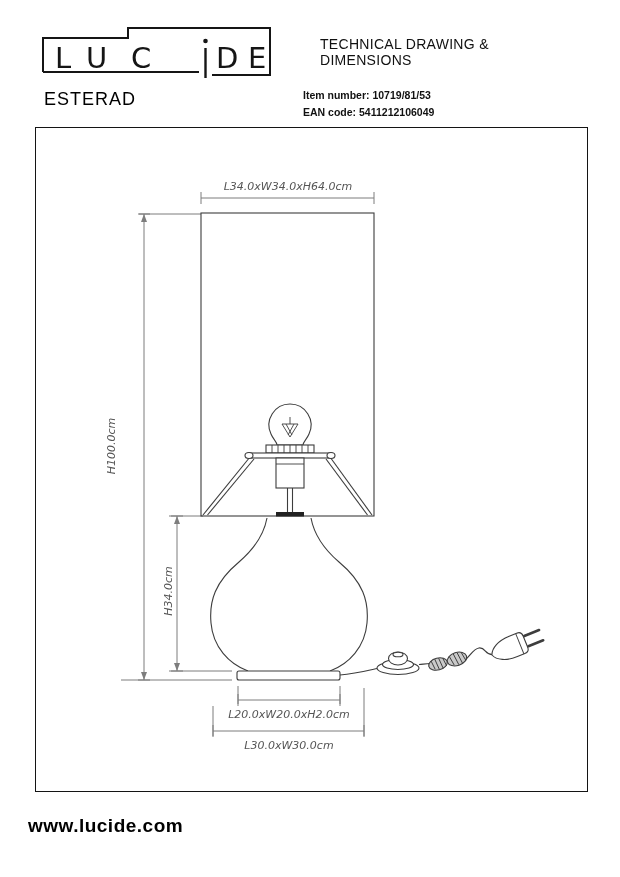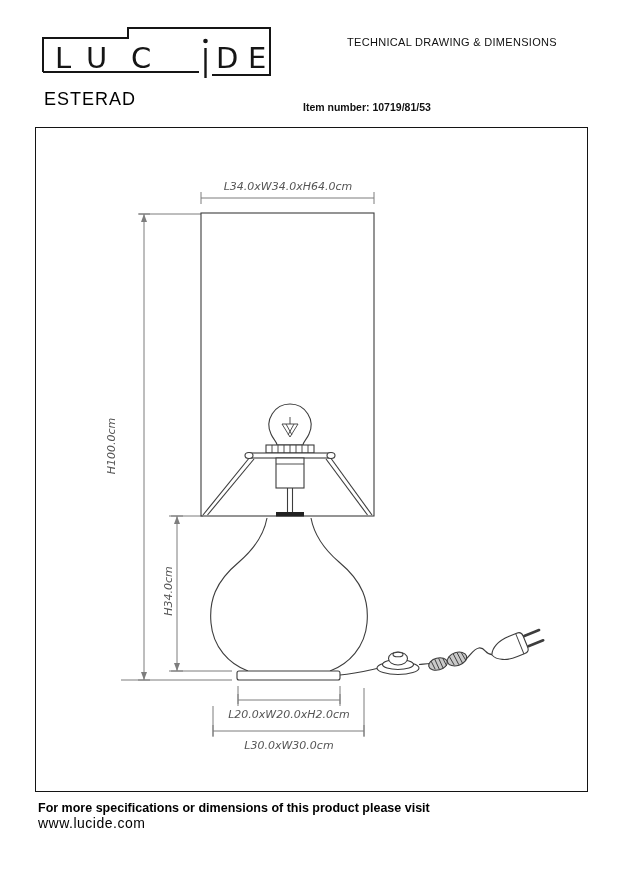--- a/index.html
+++ b/index.html
@@ -1,26 +1,26 @@
 <!DOCTYPE html>
 <html><head>
 <meta charset="utf-8">
 <style>
   html,body{margin:0;padding:0;background:#fff;}
   .page{position:relative;width:620px;height:877px;background:#ffffff;overflow:hidden;
         font-family:"Liberation Sans", sans-serif;color:#000;}
   .abs{position:absolute;}
   .product-title{left:44px;top:89px;font-size:18px;font-weight:normal;letter-spacing:1px;}
-  .doc-title{left:320px;top:36px;width:264px;text-align:center;font-size:11px;
+  .doc-title{left:320px;top:36px;width:264px;text-align:left;font-size:14px;
              letter-spacing:0.3px;color:#111;}
   .codes{left:303px;top:87px;font-size:10.5px;line-height:17px;font-weight:bold;color:#111;}
-  .codes .row{white-space:nowrap;margin-top:12px;}
+  .codes .row{white-space:nowrap;}
   .drawbox{left:35px;top:127px;width:551px;height:663px;border:1.5px solid #141414;box-sizing:content-box;font-style:italic;}
   .footer1{left:38px;top:801px;font-size:12.5px;font-weight:bold;}
-  .footer2{left:38px;top:815px;font-size:14px;font-weight:normal;letter-spacing:0.5px;}
+  .footer2{left:28px;top:815px;font-size:19px;font-weight:bold;letter-spacing:0.5px;}
   svg text{font-family:"DejaVu Sans", sans-serif;}
   .dimtxt{font-size:11px;fill:#555555;}
   .logo-letter{font-size:29px;fill:#151515;}
 </style>
 </head>
 <body>
 
 <div class="page">
 
   <svg class="abs" style="left:40px;top:25px;" width="235" height="60" viewBox="0 0 235 60">
@@ -35,20 +35,24 @@
     <text class="logo-letter" x="176" y="43">D</text>
     <text class="logo-letter" x="208" y="43">E</text>
   </svg>
 
   <div class="abs product-title">ESTERAD</div>
   <div class="abs doc-title">TECHNICAL DRAWING &amp; DIMENSIONS</div>
   <div class="abs codes">
     <div class="row">
       <span>Item number:</span>
       <span>10719/81/53</span>
+    </div>
+    <div class="row">
+      <span>EAN code:</span>
+      <span>5411212106049</span>
     </div>
   </div>
 
   <div class="abs drawbox">
     <svg width="551" height="663" viewBox="0 0 551 663">
 
       <g stroke="#7d7d7d" stroke-width="1" fill="none">
 
         <g>
           <line x1="165" y1="70" x2="338" y2="70"></line>
@@ -169,16 +173,15 @@
           <line x1="30" y1="-11" x2="30" y2="11" stroke-width="0.9"></line>
           <g stroke-width="2.6" stroke-linecap="round">
             <line x1="37" y1="-5.5" x2="53" y2="-5.5"></line>
             <line x1="37" y1="5.5" x2="53" y2="5.5"></line>
           </g>
         </g>
       </g>
     </svg>
   </div>
 
-  <div class="abs footer1">For more specifications or dimensions of this product please visit</div>
   <div class="abs footer2">www.lucide.com</div>
 
 </div>
 
 </body></html>

